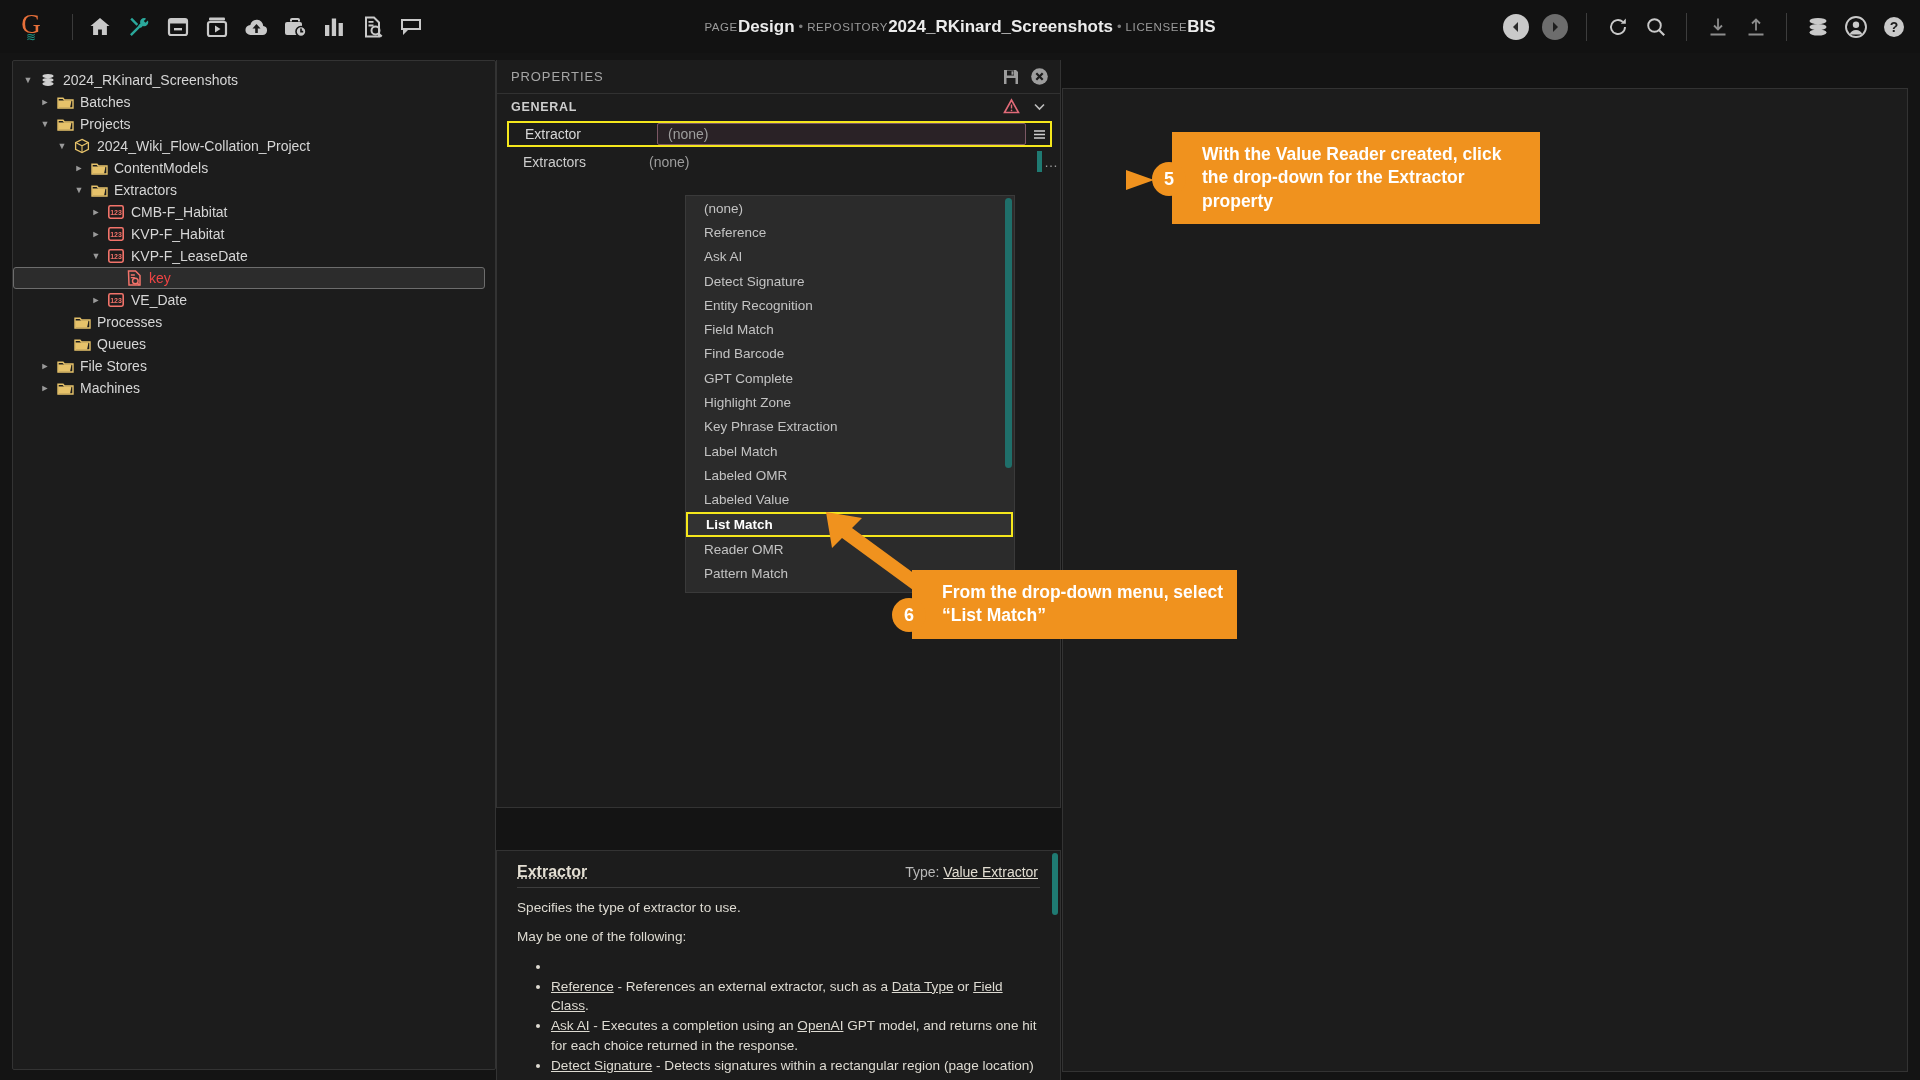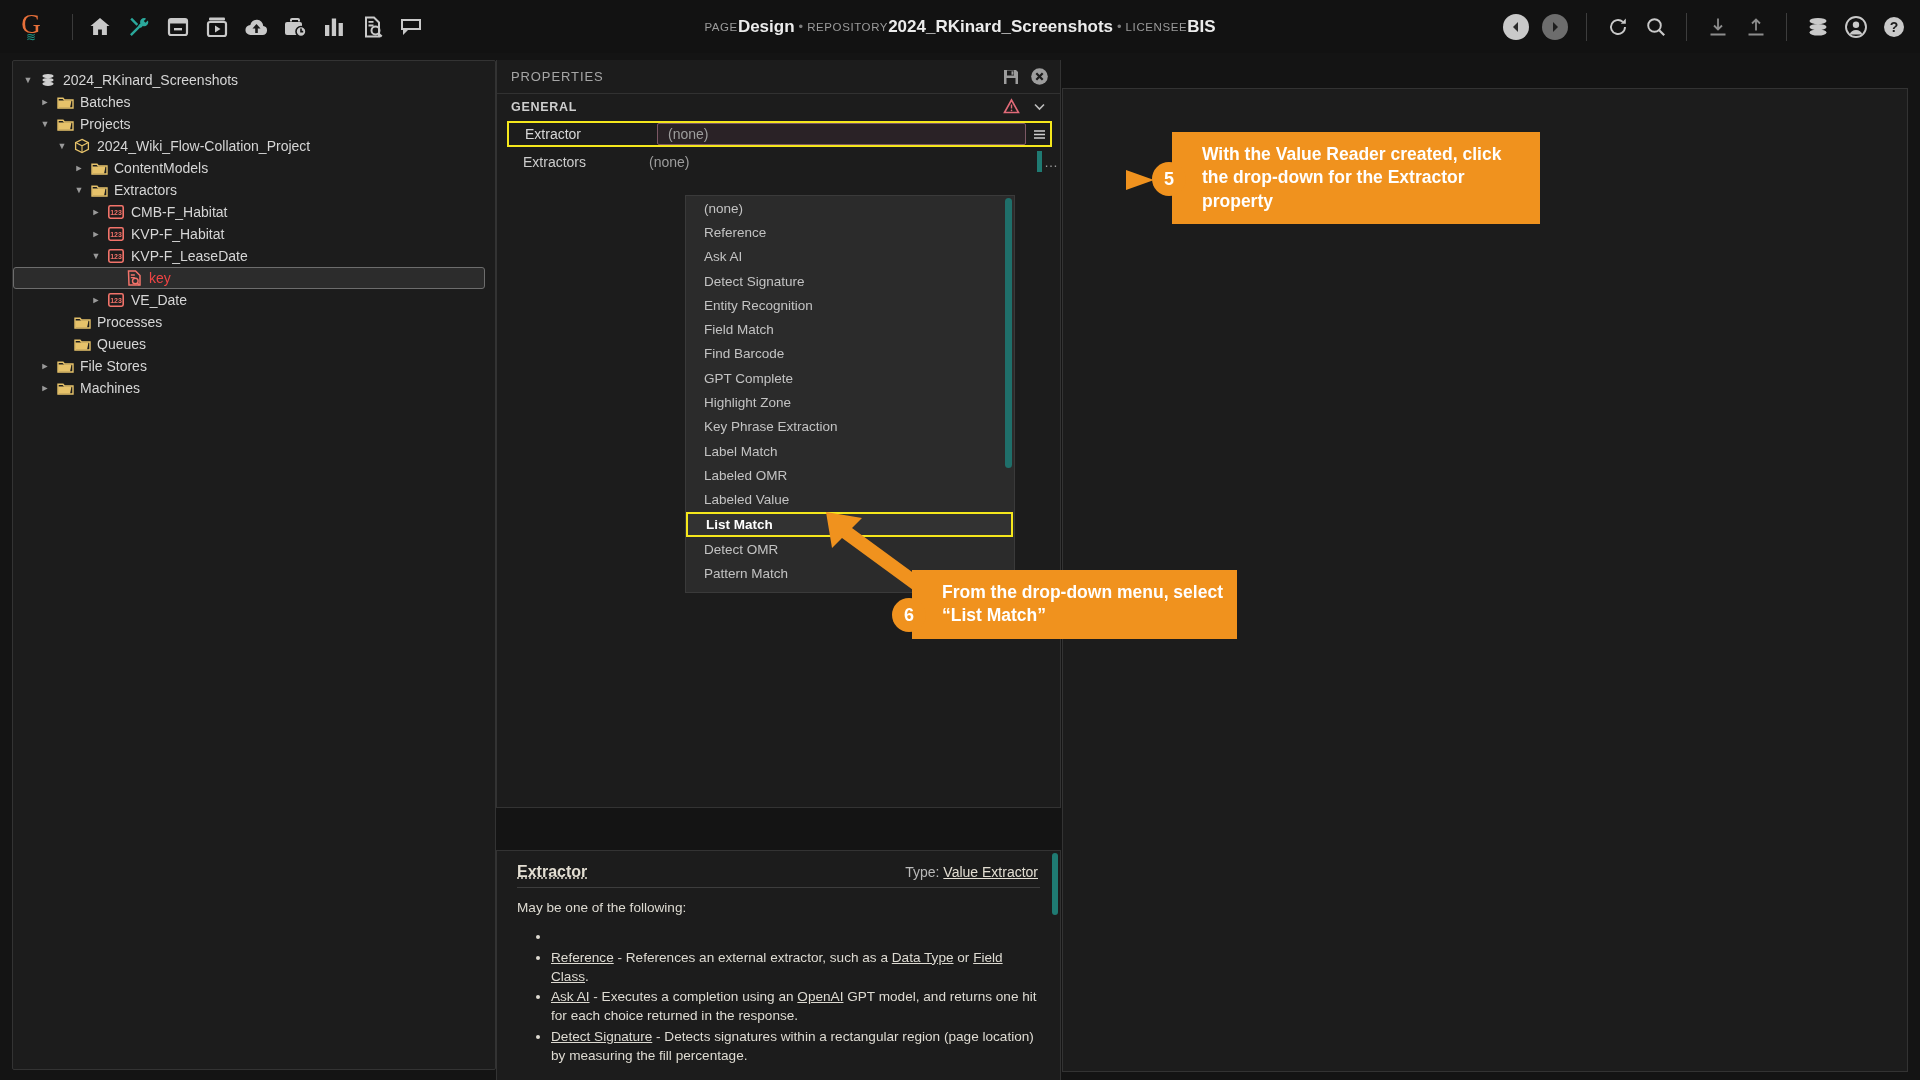--- a/index.html
+++ b/index.html
@@ -505,20 +505,21 @@
     <div id="help-panel">
       <div id="help-head">
         <span class="h-title">Extractor</span>
         <span class="h-type">
           <span>Type:</span>
           <b>Value Extractor</b>
         </span>
       </div>
       <div id="help-rule"></div>
       <div id="help-body">
+        <p>Specifies the type of extractor to use.</p>
         <p>May be one of the following:</p>
         <ul id="help-bullets">
             <li></li>
             <li><u>Reference</u> - References an external extractor, such as a <u>Data Type</u> or <u>Field Class</u>.</li>
             <li><u>Ask AI</u> - Executes a completion using an <u>OpenAI</u> GPT model, and returns one hit for each choice returned in the response.</li>
             <li><u>Detect Signature</u> - Detects signatures within a rectangular region (page location) by measuring the fill percentage.</li>
           </ul>
       </div>
       <div id="help-scroll"></div>
     </div>
@@ -535,21 +536,21 @@
         <div class="ddi">Entity Recognition</div>
         <div class="ddi">Field Match</div>
         <div class="ddi">Find Barcode</div>
         <div class="ddi">GPT Complete</div>
         <div class="ddi">Highlight Zone</div>
         <div class="ddi">Key Phrase Extraction</div>
         <div class="ddi">Label Match</div>
         <div class="ddi">Labeled OMR</div>
         <div class="ddi">Labeled Value</div>
         <div class="ddi sel">List Match</div>
-        <div class="ddi">Detect OMR</div>
+        <div class="ddi">Reader OMR</div>
         <div class="ddi">Pattern Match</div>
         <div class="ddi">Pii Entity Recognition</div>
       </div>
     <div id="dd-scroll"></div>
   </div>
 
   <svg class="arrow-svg" style="left:1030px; top:160px;" width="160" height="40">
     <path d="M0 20 h96 v-10 l28 10 -28 10 v-10 z" fill="#f0921e"></path>
   </svg>
   <svg class="arrow-svg" style="left:812px; top:510px;" width="135" height="80">

